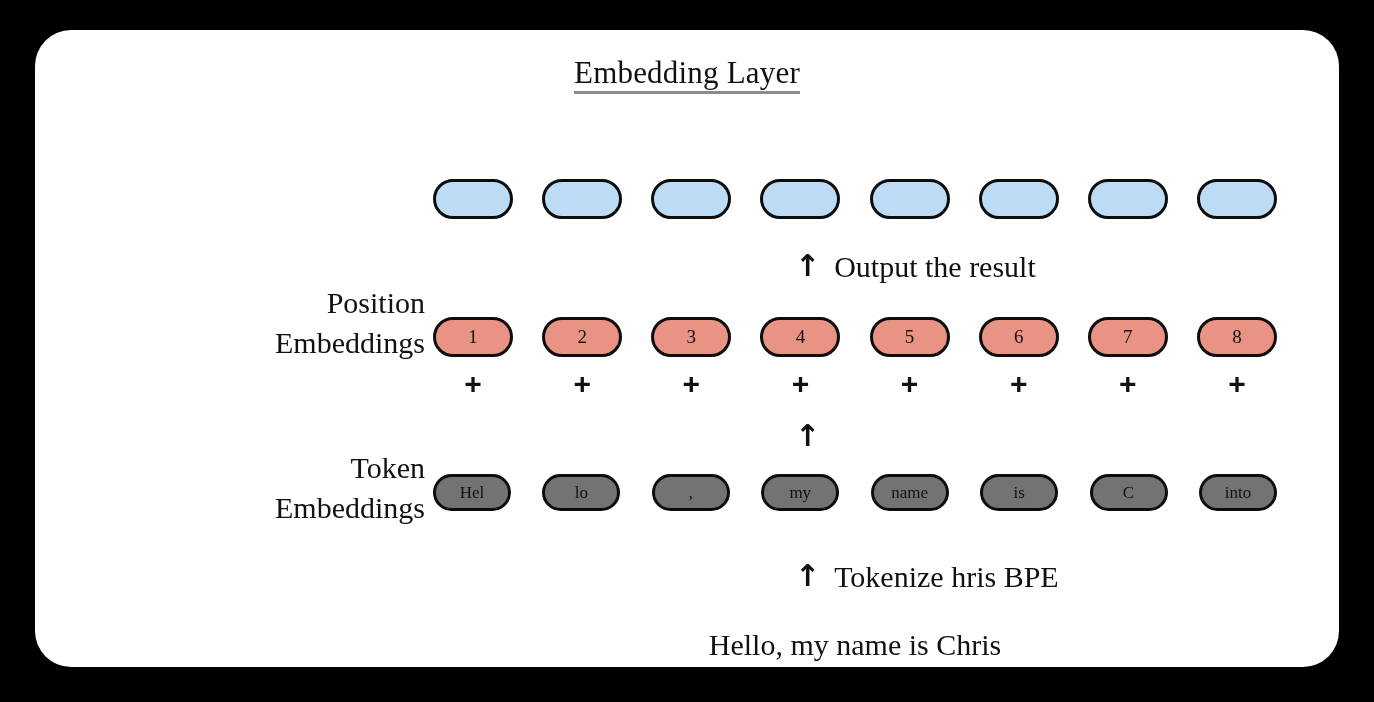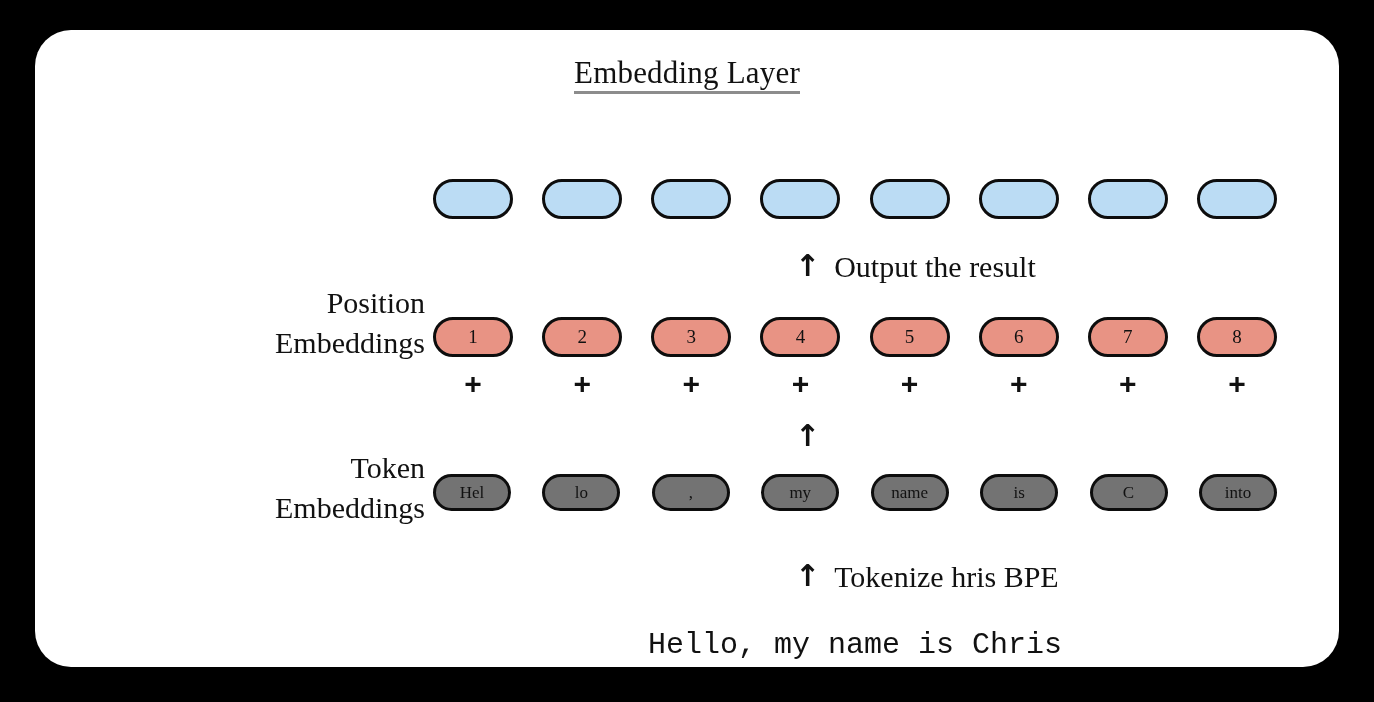--- a/index.html
+++ b/index.html
@@ -142,21 +142,20 @@
 
   
   #input-sentence {
     position: absolute;
     left: 398px;
     top: 598px;
     width: 844px;
     text-align: center;
     font-size: 30px;
     color: #111111;
-    font-family: Liberation Mono, monospace;
   }
 </style>
 </head>
 <body>
 
 <div class="card">
 
   <div class="title-wrap">
     <span class="title">Embedding Layer</span>
   </div>

